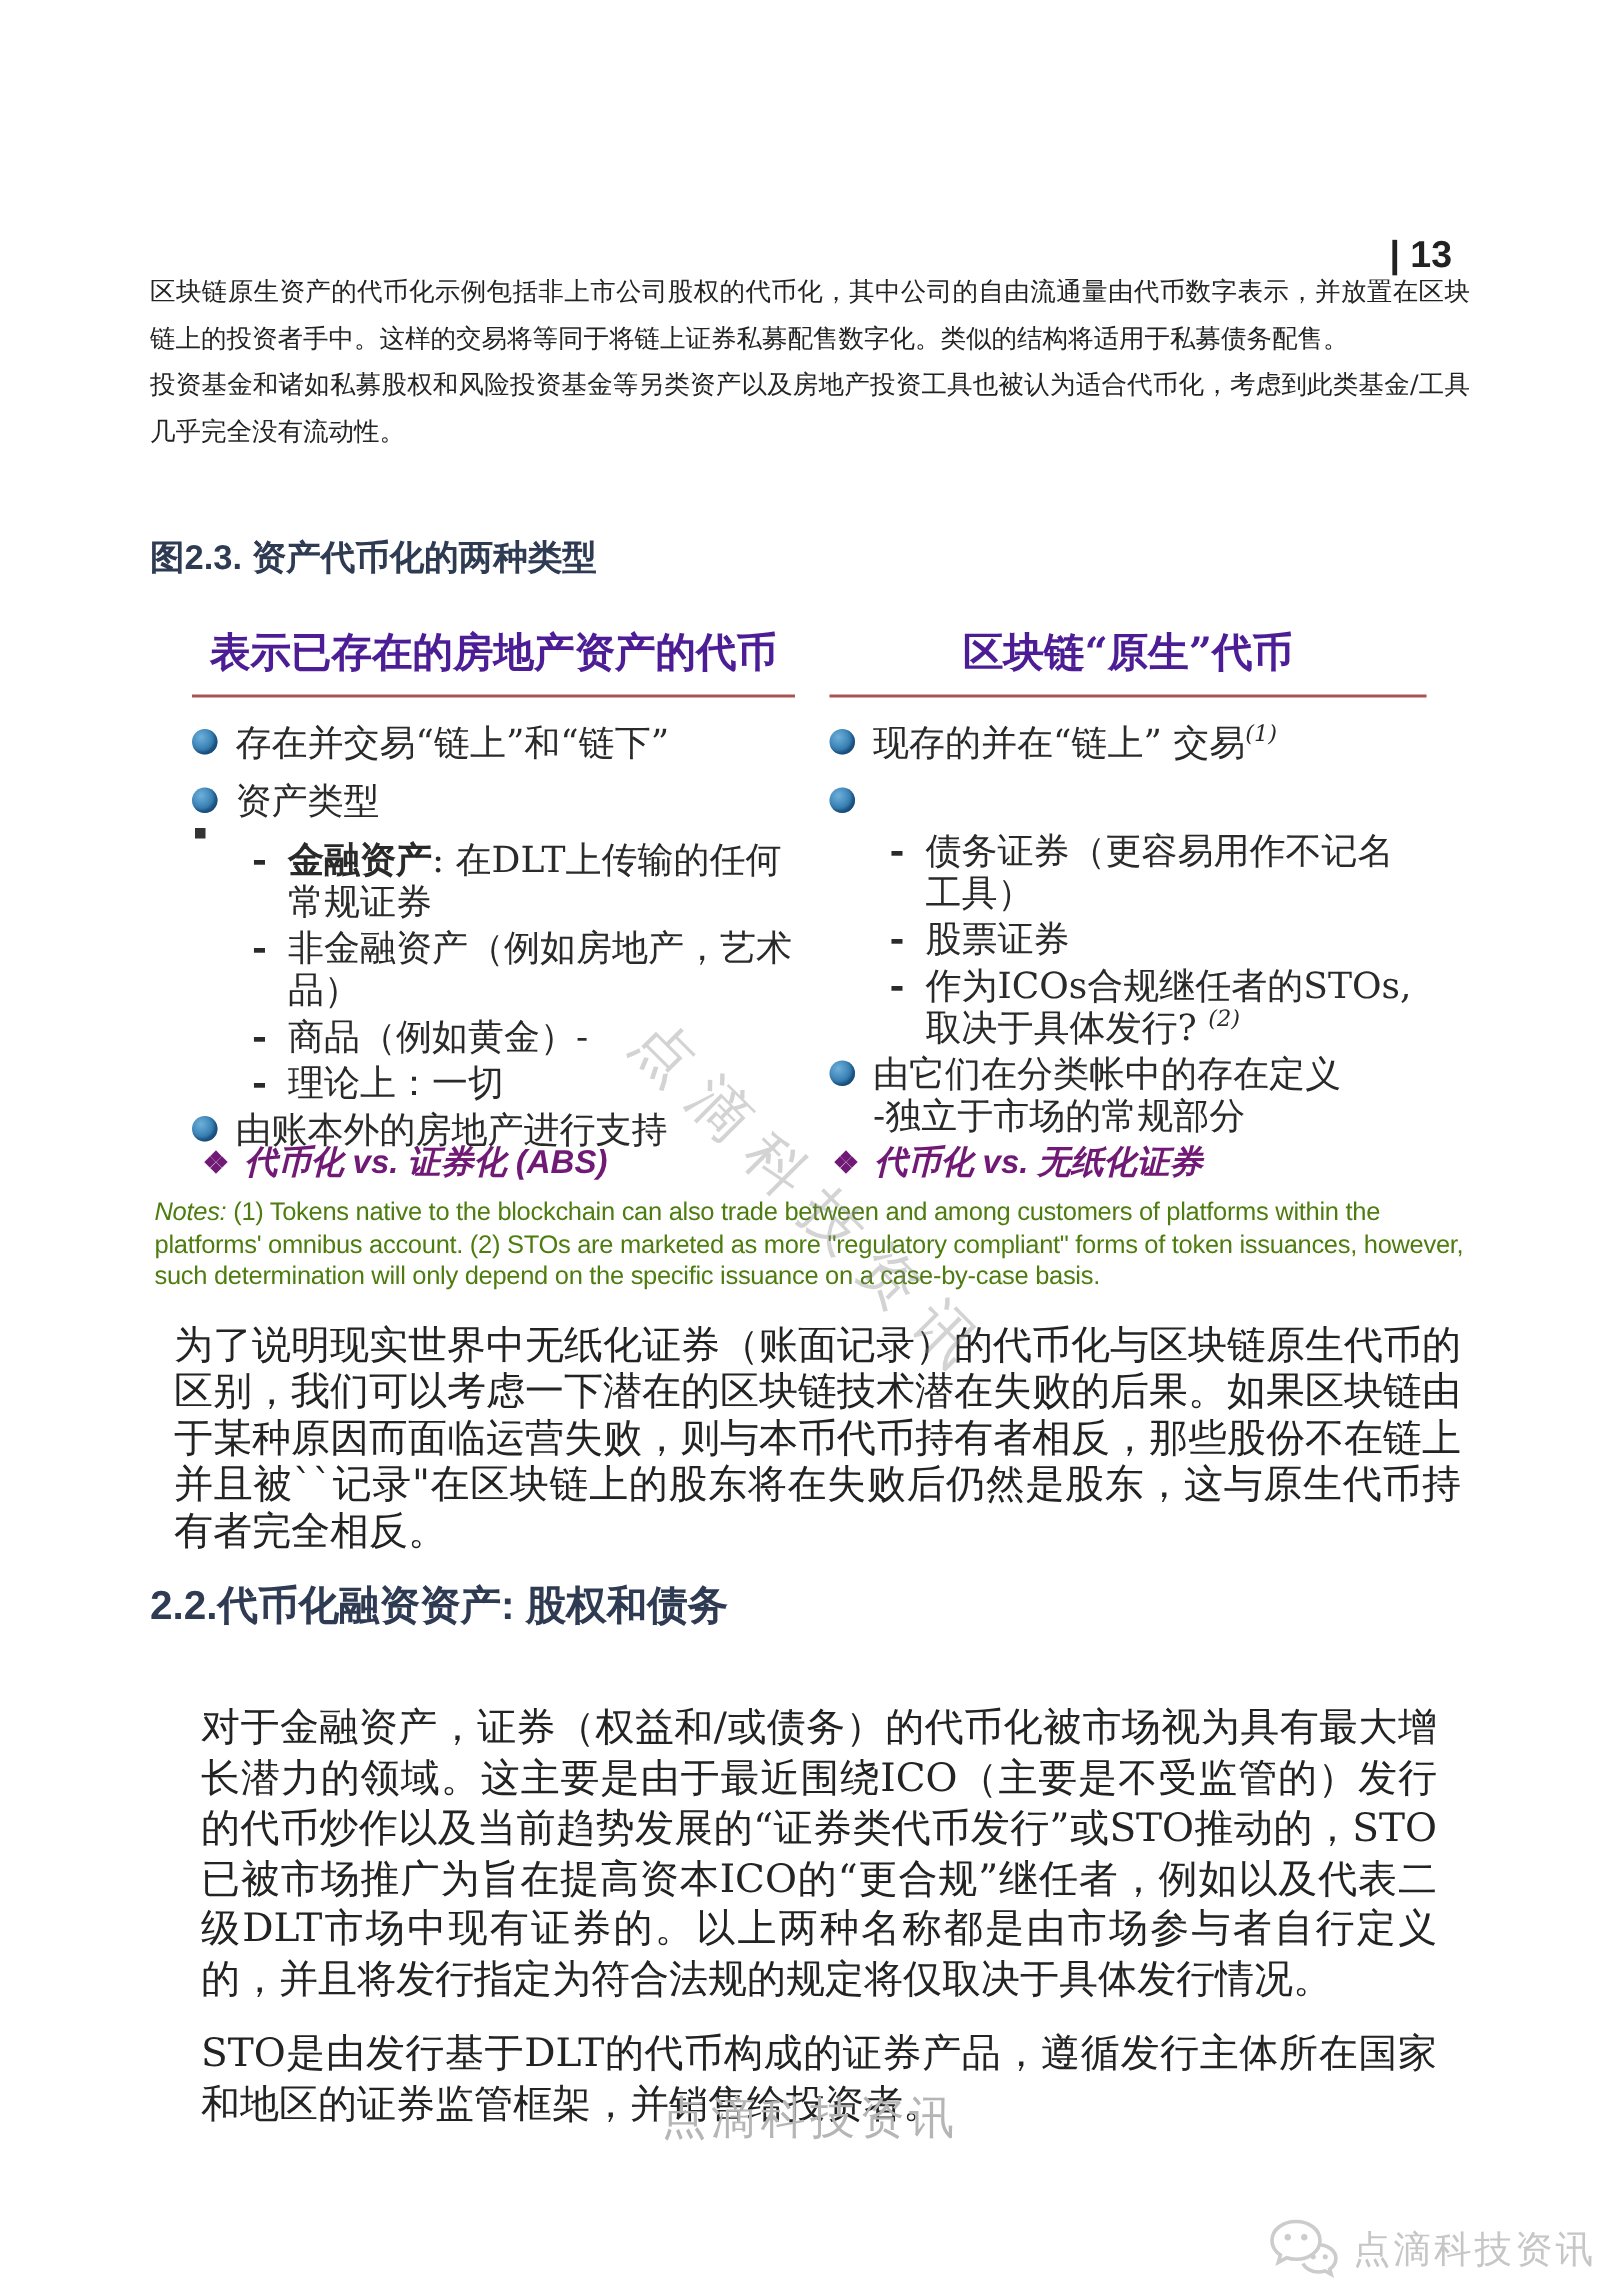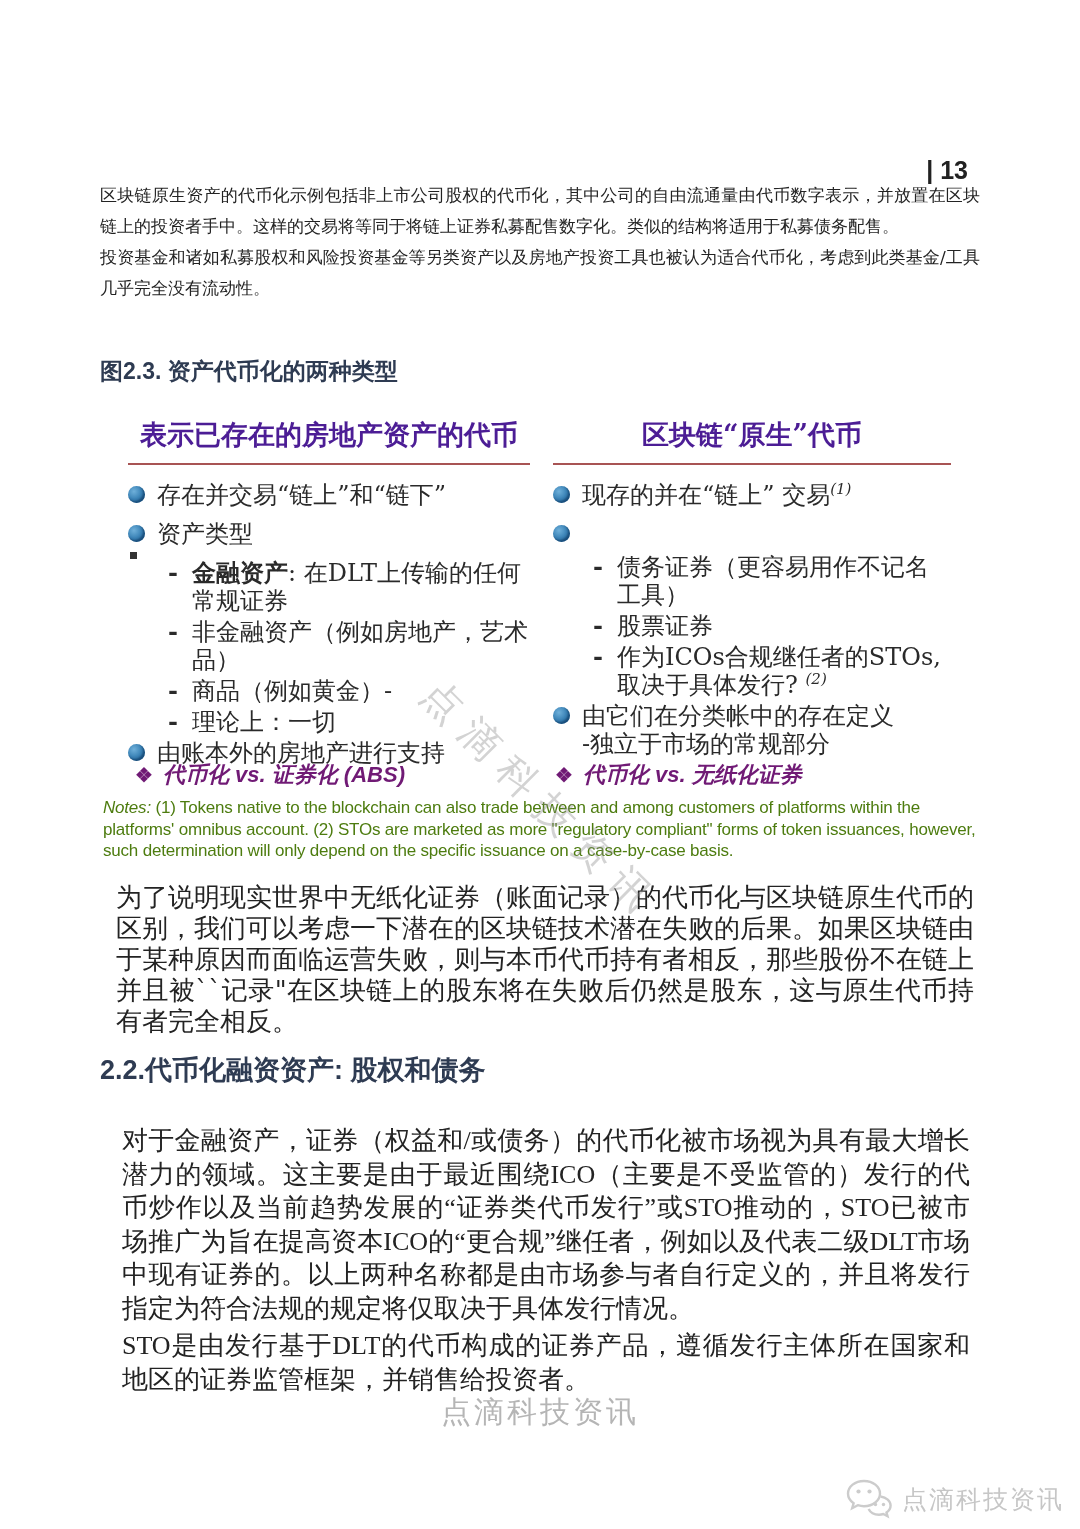--- a/index.html
+++ b/index.html
@@ -90,21 +90,21 @@
   }
   .section-heading {
     top:1052px; left:100px;
     font-family:"Liberation Sans",sans-serif;
     font-weight:bold; font-size:27px; color:#2e3b52;
   }
   .para-main {
     top:1120px; left:118px; width:856px;
     font-size:26px; line-height:33.5px; text-align:justify; color:#232323;
   }
-  .para-main p { margin:4px;font-family:Liberation Serif, serif; }
+  .para-main p { margin:16px; }
 
   
   .wm-center {
     top:1392px; left:0; width:100%; text-align:center;
     font-family:"Liberation Sans",sans-serif;
     font-size:30px; letter-spacing:3px; color:#b5b5b5;
   }
   .wm-diagonal {
     top:668px; left:448px;
     transform:rotate(45deg); transform-origin:0 0;

